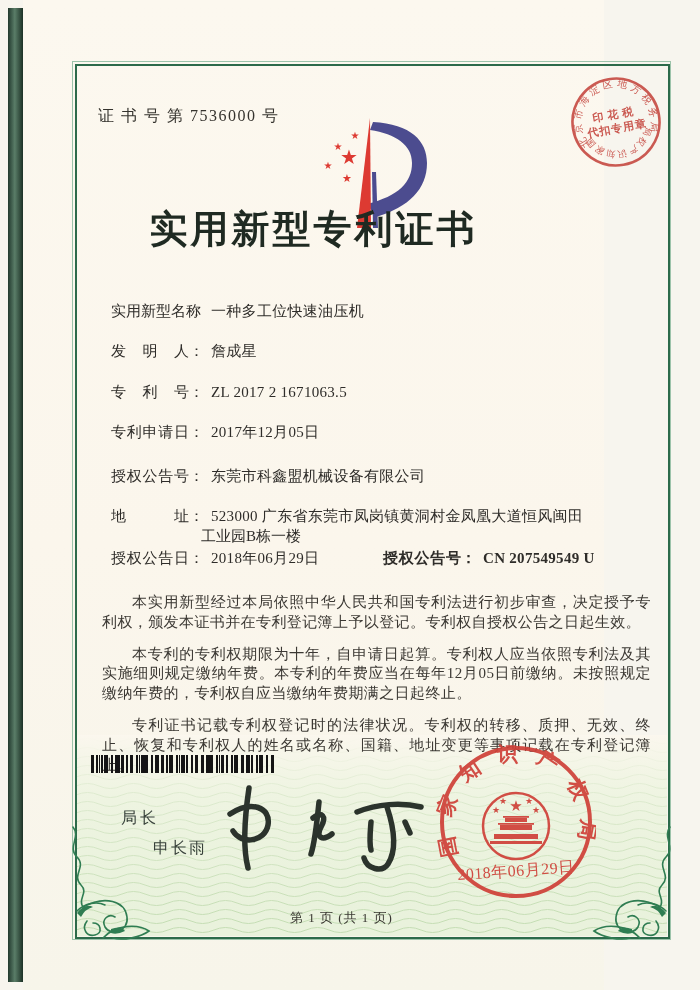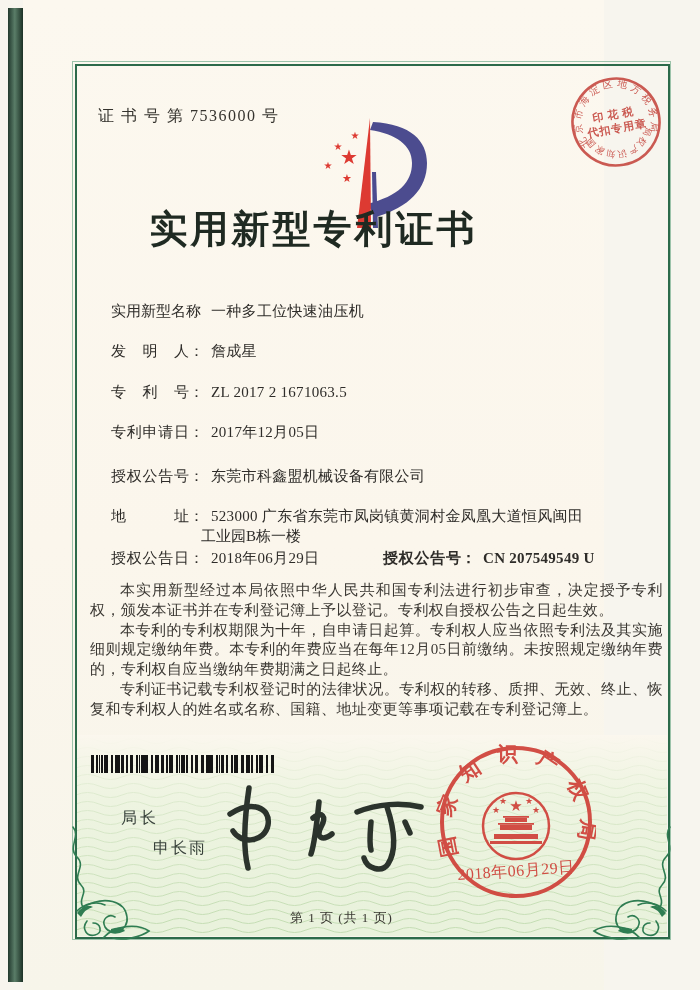--- a/index.html
+++ b/index.html
@@ -43,21 +43,21 @@
   .row .lbl{display:inline-block;width:78px;text-align:justify;text-align-last:justify;vertical-align:baseline;}
   .row .colon{display:inline-block;margin-right:7px;}
   .row .val{letter-spacing:0.3px;}
   .addr2{position:absolute;left:178px;top:527px;font-size:15px;z-index:4;color:#2e2c29;}
   .row.col2{left:360px;font-weight:bold;}
   .body-text{
     position:absolute;left:67px;top:581px;width:573px;z-index:4;
     font-size:15px;line-height:19.8px;letter-spacing:0.4px;color:#3b3833;
     text-align:justify;
   }
-  .body-text p{margin:0;text-indent:2em;}
+  .body-text p{margin:12px;text-indent:2em;}
   .barcode{
     position:absolute;left:68px;top:755px;width:183px;height:18px;z-index:4;
     background-image:
       repeating-linear-gradient(90deg,#141414 0 2px,transparent 2px 5px),
       repeating-linear-gradient(90deg,#141414 0 1px,transparent 1px 8px),
       repeating-linear-gradient(90deg,#141414 0 3px,transparent 3px 13px);
   }
   .signer-title{position:absolute;left:98px;top:808px;font-size:16px;letter-spacing:3px;
     font-family:"Liberation Sans","DejaVu Sans",sans-serif;color:#37403a;z-index:4;}
   .signer-name{position:absolute;left:98px;top:838px;font-size:16px;letter-spacing:2px;

